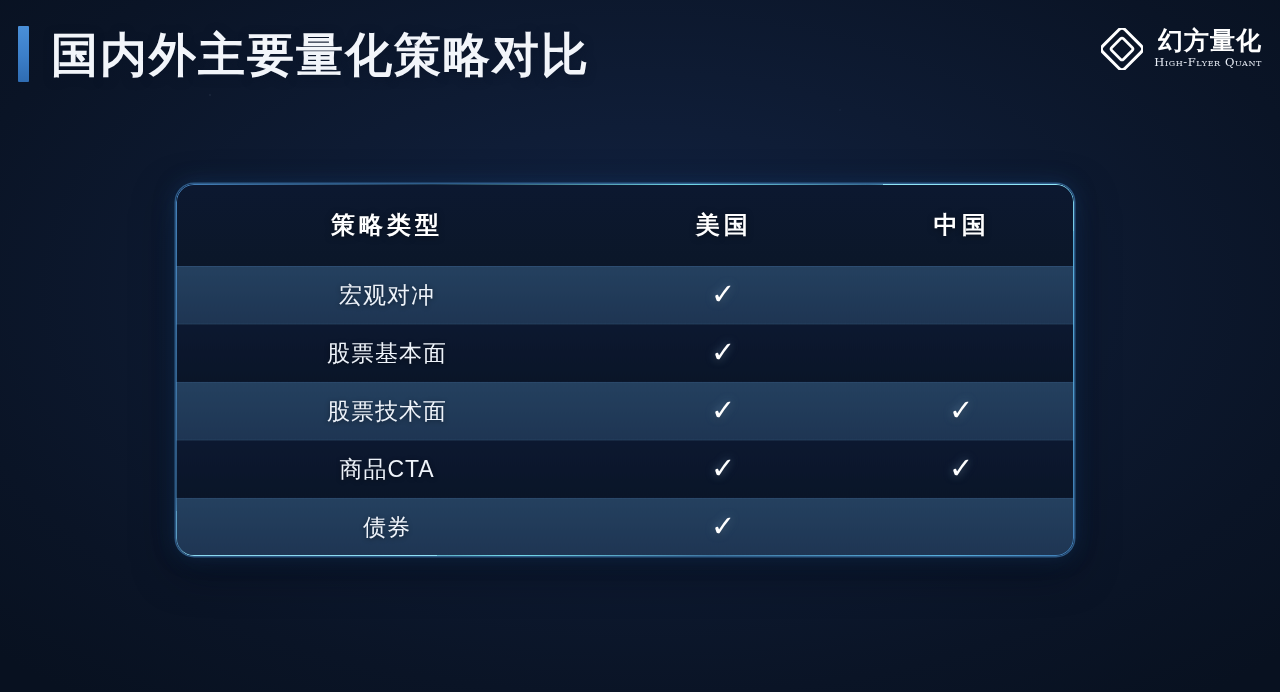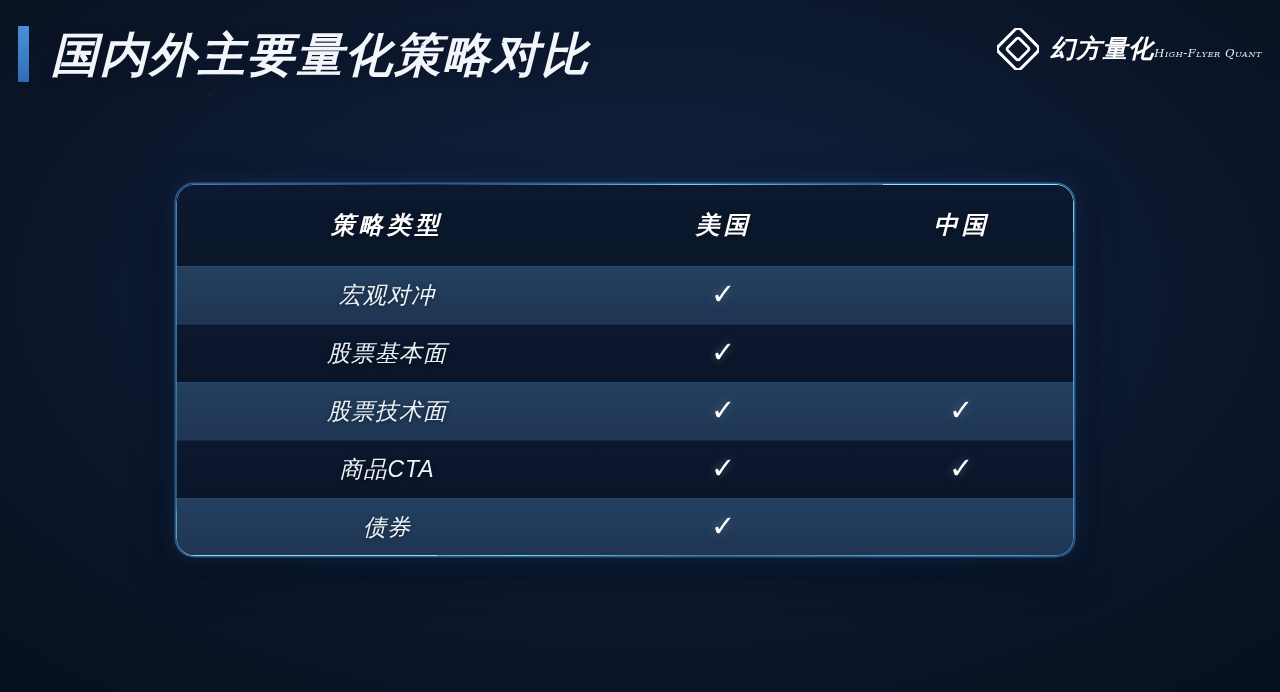--- a/index.html
+++ b/index.html
@@ -11,21 +11,20 @@
     font-family:"Liberation Sans","DejaVu Sans",sans-serif;
   }
 
   
   .stage{
     position:relative;
     width:1280px; height:692px;
     background:
       radial-gradient(ellipse 900px 520px at 50% 42%, #122343 0%, #0e1b33 42%, #0a1426 78%, #081120 100%);
     overflow:hidden;
-    font-style:italic;
   }
   
   .stars{
     position:absolute; inset:0;
     pointer-events:none;
     opacity:.75;
     background-image:
       radial-gradient(1px 1px at 40px 120px, rgba(190,210,240,.55), transparent 60%),
       radial-gradient(1px 1px at 130px 210px, rgba(180,205,240,.42), transparent 60%),
       radial-gradient(1.4px 1.4px at 210px 95px, rgba(200,220,250,.5), transparent 60%),
@@ -65,32 +64,32 @@
     letter-spacing:2px;
     white-space:nowrap;
     text-shadow:0 2px 10px rgba(10,20,40,.7);
   }
 
   .logo{
     position:absolute; right:18px; top:28px;
     display:flex; align-items:center; gap:11px;
   }
   .logo-mark{ width:42px; height:42px; flex:0 0 auto; }
-  .logo-text{ display:flex; flex-direction:row; align-items:center; }
+  .logo-text{ display:flex; flex-direction:column; align-items:flex-end; }
   .logo-cn{
     font-family:"DejaVu Serif","Liberation Serif",serif;
     font-size:25px; line-height:1.05; font-weight:700;
     color:#ffffff; letter-spacing:1px; white-space:nowrap;
   }
   .logo-en{
     font-family:"DejaVu Serif","Liberation Serif",serif;
     font-size:11.5px; line-height:1.25;
     color:#e9eef7; letter-spacing:.6px;
     font-variant:small-caps; white-space:nowrap;
-    margin-top:9px;
+    margin-top:1px;
   }
 
   
   .table-card{
     position:absolute;
     left:176px; top:184px;
     width:898px; height:372px;
     border-radius:18px;
     overflow:hidden;
     background:#0d1a33;

